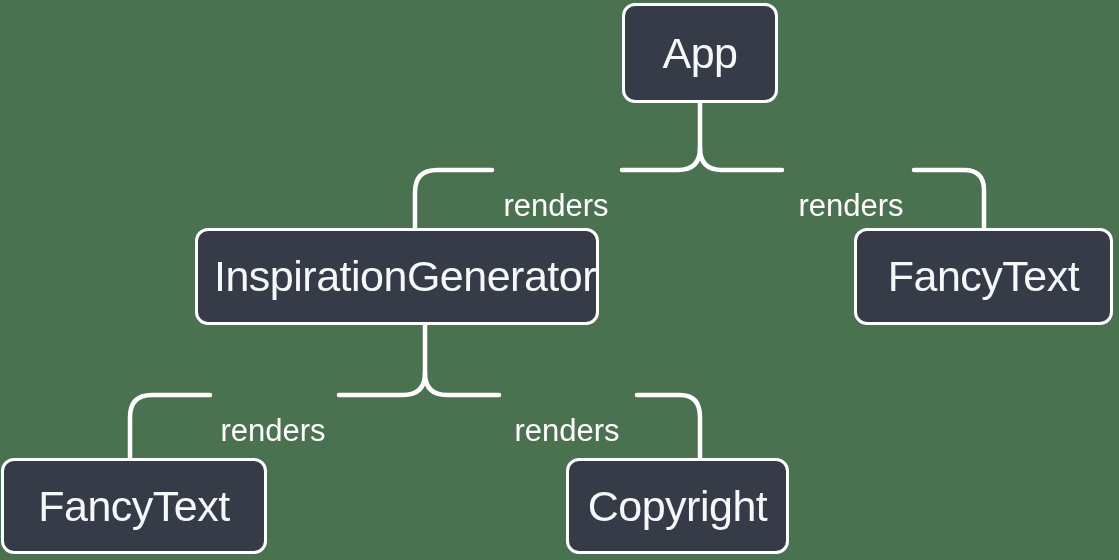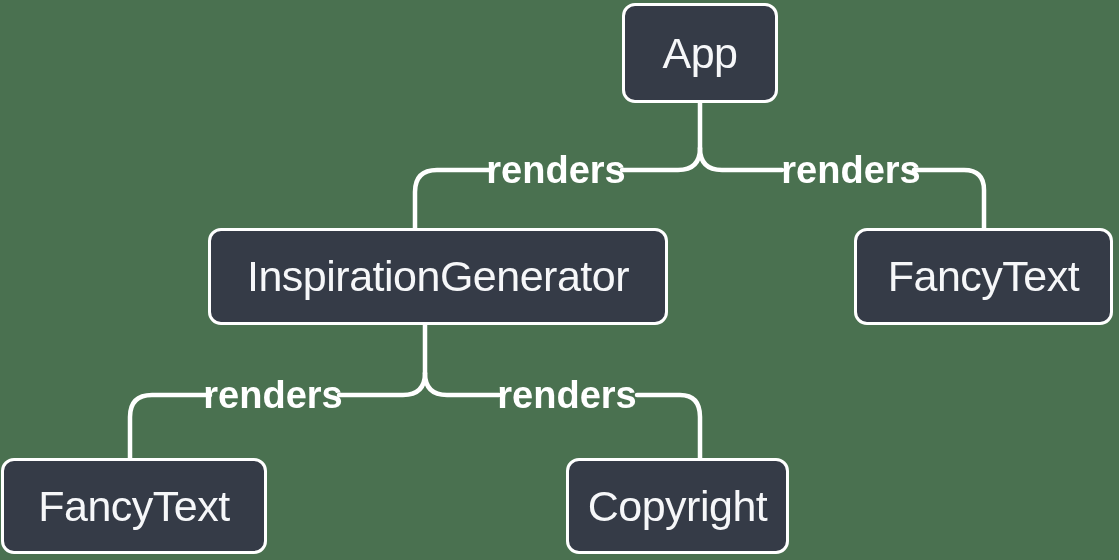--- a/index.html
+++ b/index.html
@@ -27,31 +27,32 @@
     color:var(--node-text,#F6F7F9);
     display:flex;
     align-items:center;
     justify-content:center;
     font-size:43px;
     font-weight:400;
     letter-spacing:-0.5px;
     white-space:nowrap;
   }
   .node-app               { left:622px; top:3px;   width:156px; height:100px; }
-  .node-inspiration       { left:208px; top:228px; width:460px; height:97px;  }
+  .node-inspiration       { left:195px; top:228px; width:404px; height:97px;justify-content:flex-end;  }
   .node-fancytext-top     { left:854px; top:228px; width:259px; height:97px;  }
   .node-fancytext-bottom  { left:1px;   top:458px; width:266px; height:96px;  }
   .node-copyright         { left:566px; top:458px; width:223px; height:96px;  }
   .edge-label {
     position:absolute;
     transform:translate(-50%,-50%);
     color:var(--edge-label-color,#FFFFFF);
-    font-size:38px;
-    font-weight:700;
+    font-size:31px;
+    font-weight:400;
     white-space:nowrap;
+    margin-top:36px;
   }
   .edge-label-1 { left:556px; top:170px; }
   .edge-label-2 { left:851px; top:170px; }
   .edge-label-3 { left:273px; top:395px; }
   .edge-label-4 { left:567px; top:395px; }
 </style>
 </head>
 <body>
 
 <div class="stage">

